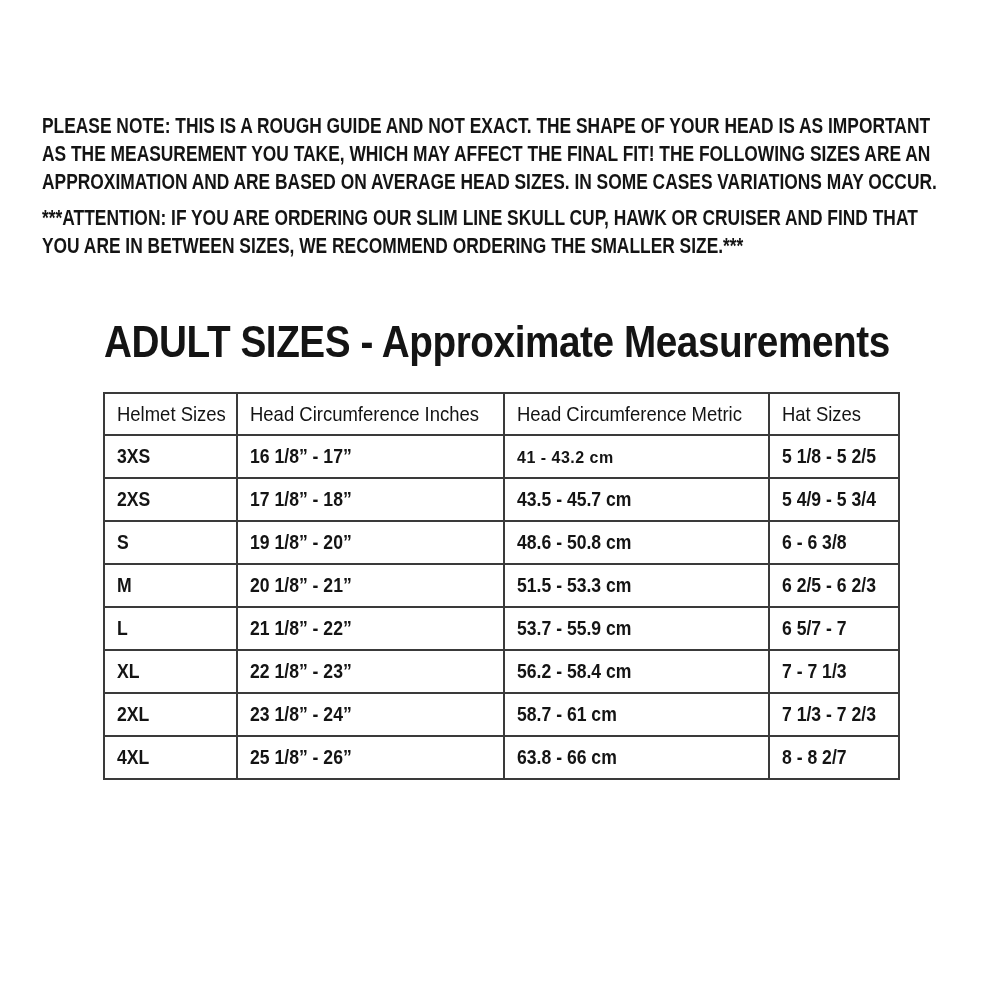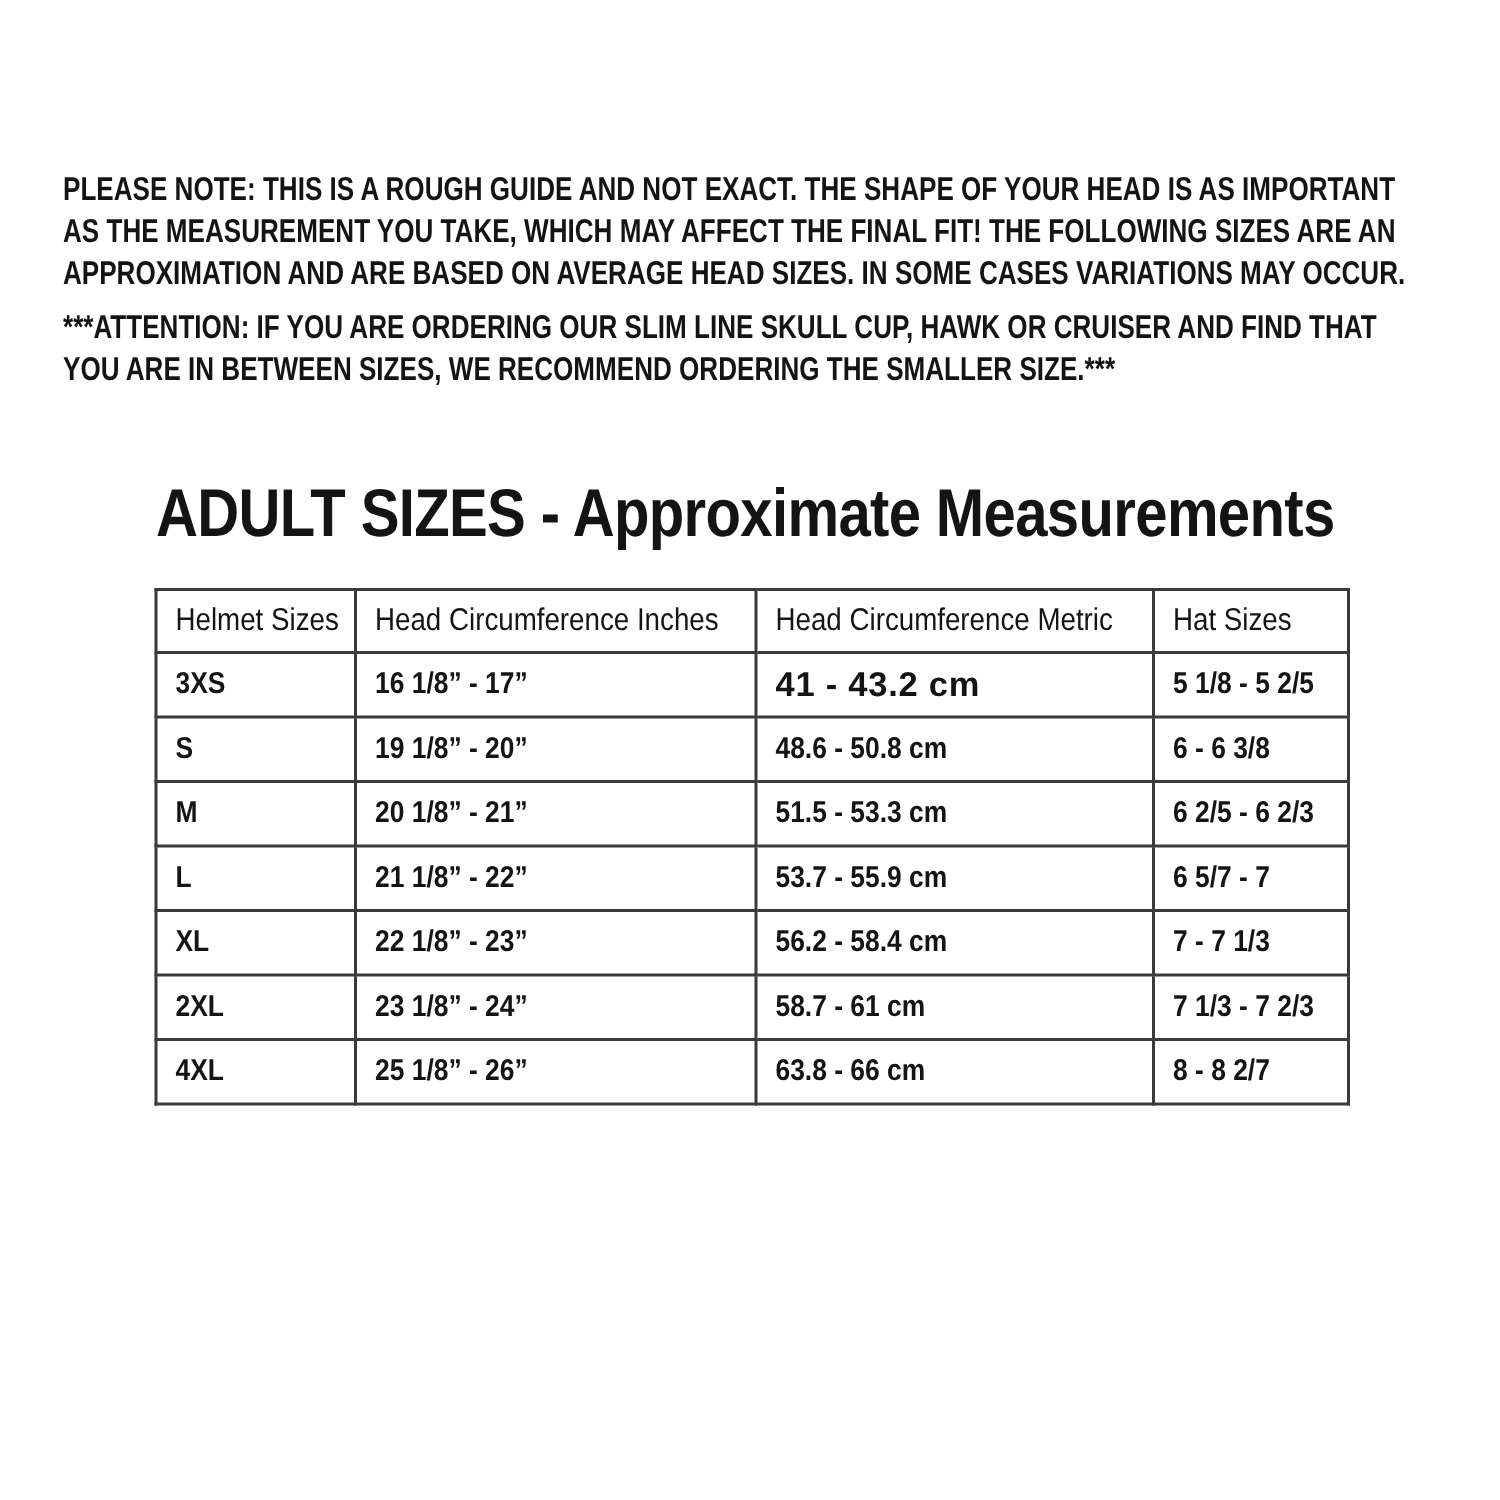--- a/index.html
+++ b/index.html
@@ -77,21 +77,21 @@
     border-radius: 18px;
   }
   .ct {
     display: inline-block;
     transform: scaleX(0.88);
     transform-origin: 0 50%;
     letter-spacing: 0px;
   }
   .ct.emph {
     transform: none;
-    font-size: 23px;
+    font-size: 16px;
     letter-spacing: 0.5px;
   }
 </style>
 </head>
 <body>
 
 <div class="note" id="note-please">
   <span class="squash">PLEASE NOTE: THIS IS A ROUGH GUIDE AND NOT EXACT. THE SHAPE OF YOUR HEAD IS AS IMPORTANT AS THE MEASUREMENT YOU TAKE, WHICH MAY AFFECT THE FINAL FIT! THE FOLLOWING SIZES ARE AN APPROXIMATION AND ARE BASED ON AVERAGE HEAD SIZES. IN SOME CASES VARIATIONS MAY OCCUR.</span>
 </div>
 
@@ -119,20 +119,26 @@
     </tr>
   </thead>
   <tbody>
       <tr>
         <td><span class="ct">3XS</span></td>
         <td><span class="ct">16 1/8” - 17”</span></td>
         <td><span class="ct emph">41 - 43.2 cm</span></td>
         <td><span class="ct">5 1/8 - 5 2/5</span></td>
       </tr>
       <tr>
+        <td><span class="ct">2XS</span></td>
+        <td><span class="ct">17 1/8” - 18”</span></td>
+        <td><span class="ct">43.5 - 45.7 cm</span></td>
+        <td><span class="ct">5 4/9 - 5 3/4</span></td>
+      </tr>
+      <tr>
         <td><span class="ct">S</span></td>
         <td><span class="ct">19 1/8” - 20”</span></td>
         <td><span class="ct">48.6 - 50.8 cm</span></td>
         <td><span class="ct">6 - 6 3/8</span></td>
       </tr>
       <tr>
         <td><span class="ct">M</span></td>
         <td><span class="ct">20 1/8” - 21”</span></td>
         <td><span class="ct">51.5 - 53.3 cm</span></td>
         <td><span class="ct">6 2/5 - 6 2/3</span></td>

